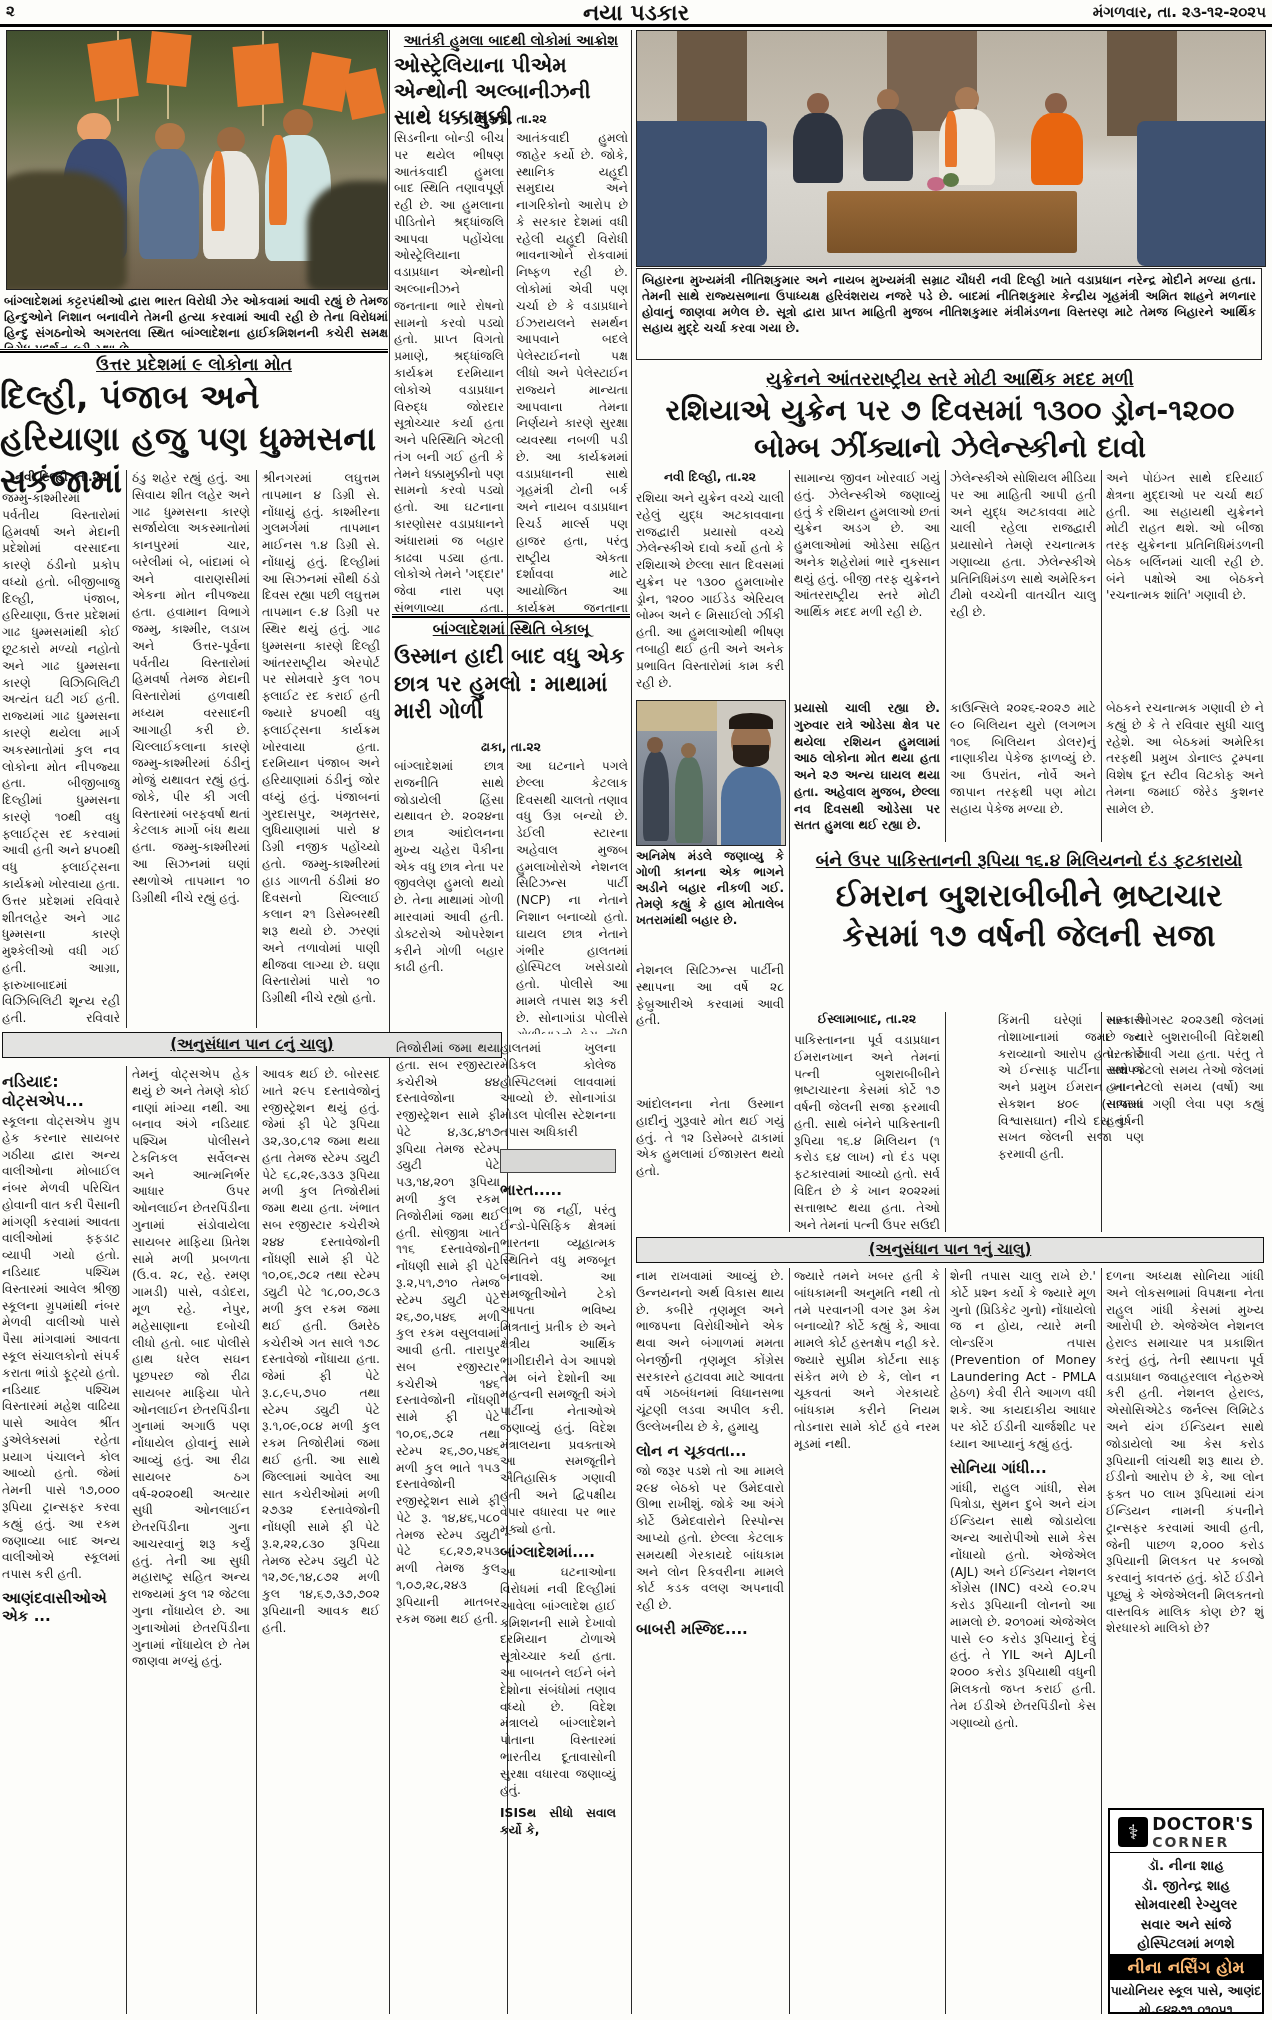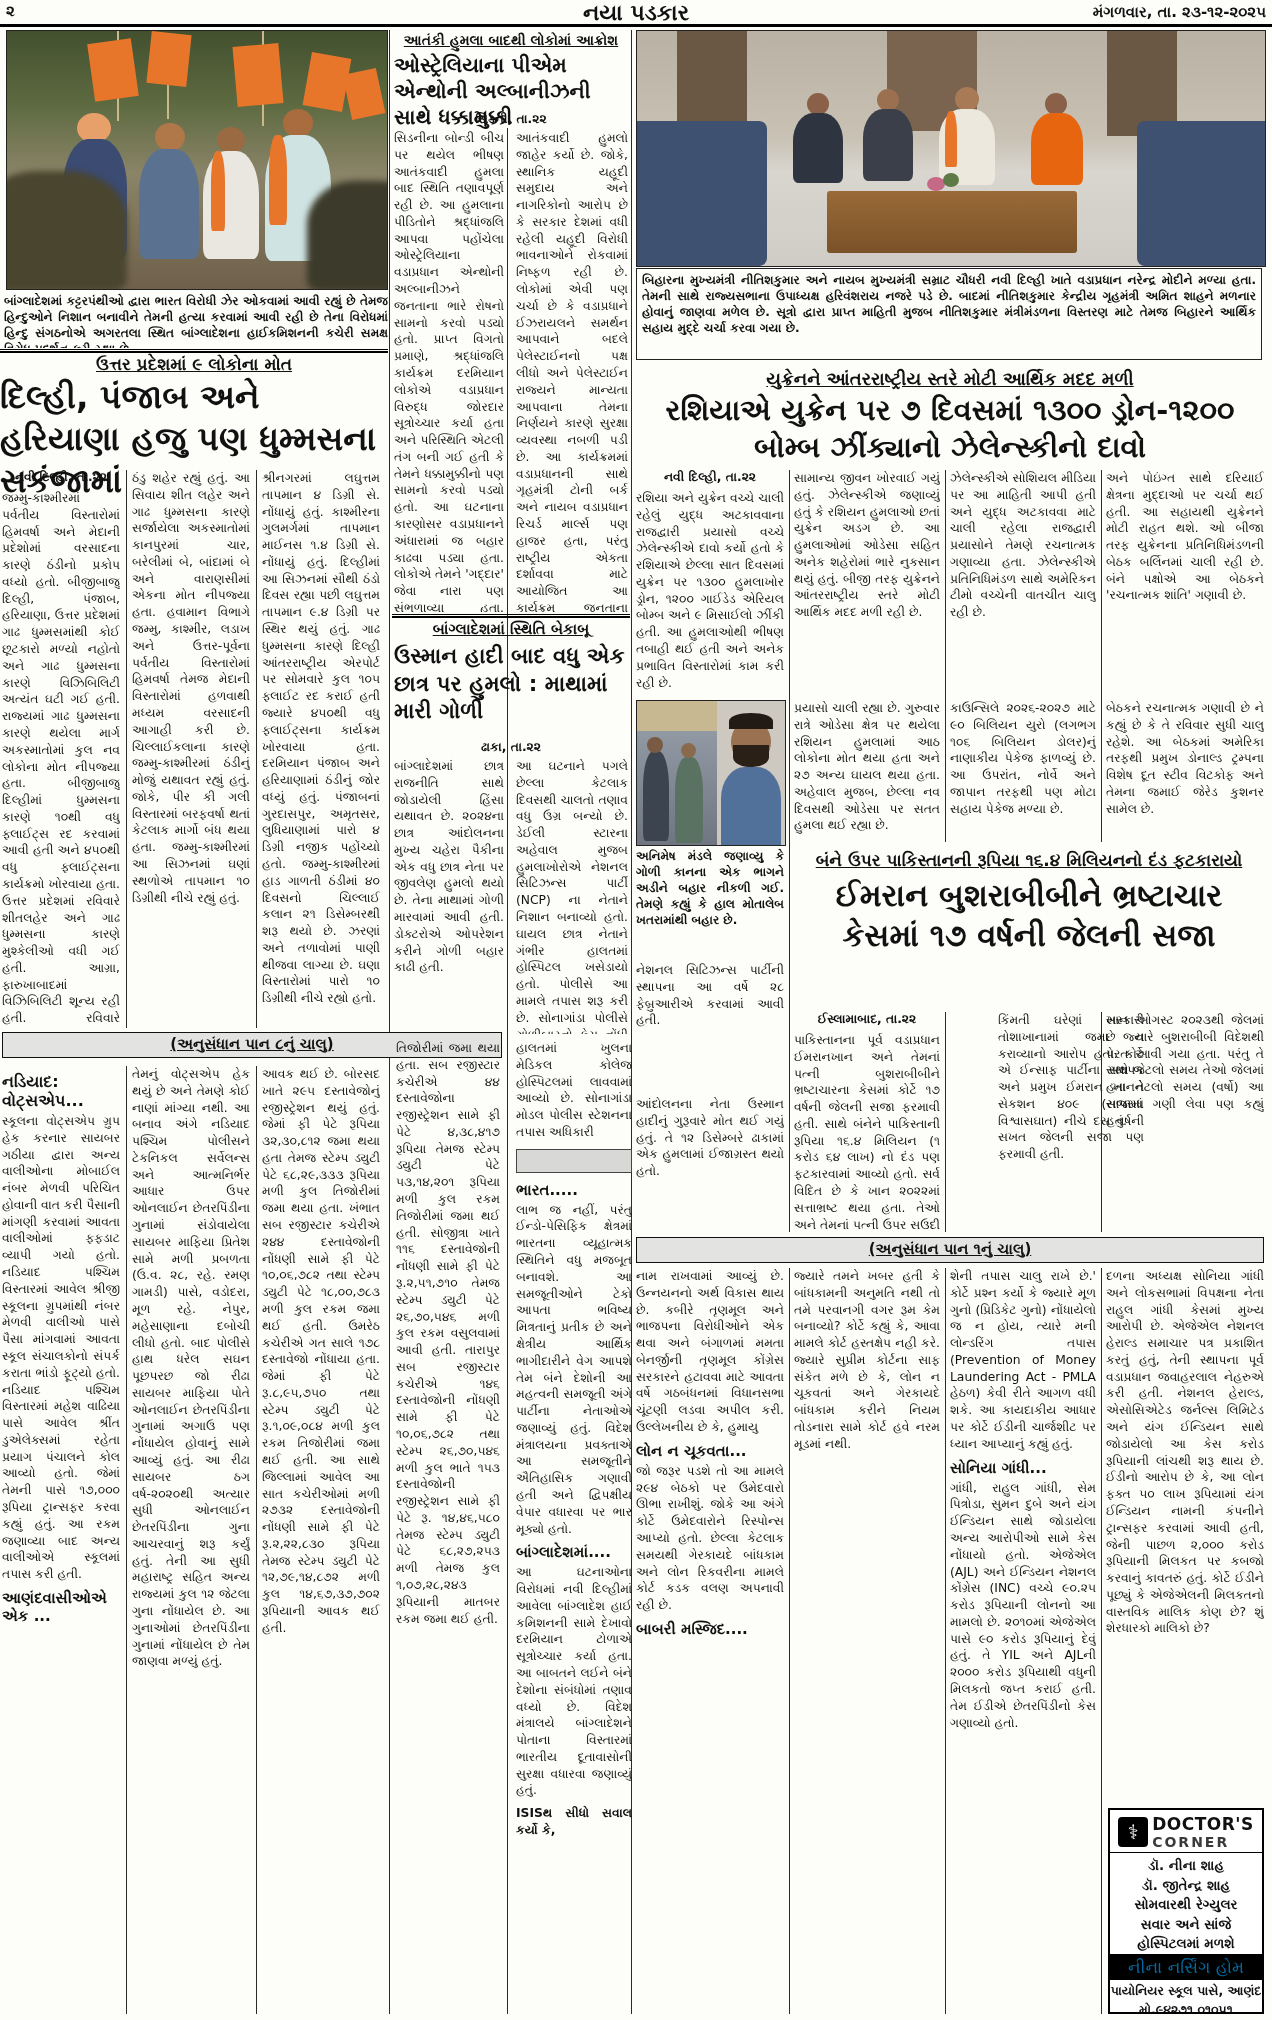--- a/index.html
+++ b/index.html
@@ -19,21 +19,21 @@
           font-weight:bold;font-size:15px;text-align:center;line-height:23px;overflow:hidden;text-decoration:underline;}
   .subhead{font-weight:bold;font-size:15px;margin:6px 0 3px 0;}
   .graybar{position:absolute;background:#d8d8d6;border:1px solid #444;box-sizing:border-box;}
   
   .flag{position:absolute;background:#e8762a;}
   .pole{position:absolute;width:2px;background:#c9b98a;}
   .head{position:absolute;border-radius:50%;}
   .blob{position:absolute;border-radius:40% 40% 10% 10%;}
   .sofa{position:absolute;background:#3e5170;border-radius:8px;}
   .adbox{position:absolute;border:2px solid #000;box-sizing:border-box;background:#fff;text-align:center;overflow:hidden;}
-  .adband{background:#000;color:#0369a1;font-weight:normal;font-size:17px;line-height:26px;}
+  .adband{background:#000;color:#fdba74;font-weight:bold;font-size:17px;line-height:26px;}
 </style>
 </head>
 <body>
 
 <div id="page">
 
   <div class="abs" style="left:6px;top:2px;font-size:15px;font-weight:bold;">૨</div>
   <div class="abs" style="left:0;top:0;width:1272px;text-align:center;font-size:22px;font-weight:bold;">નયા પડકાર</div>
   <div class="abs" style="right:6px;top:3px;font-size:15px;font-weight:bold;">મંગળવાર, તા. ૨૩-૧૨-૨૦૨૫</div>
   <div class="hrule" style="left:0;top:24px;width:1272px;"></div>
@@ -114,21 +114,21 @@
 
   <div class="abs kicker" style="left:636px;top:368px;width:628px;font-size:18px;">યુક્રેનને આંતરરાષ્ટ્રીય સ્તરે મોટી આર્થિક મદદ મળી</div>
   <div class="abs headline" style="left:636px;top:392px;width:628px;height:76px;font-size:29px;text-align:center;">રશિયાએ યુક્રેન પર ૭ દિવસમાં ૧૩૦૦ ડ્રોન-૧૨૦૦ બોમ્બ ઝીંક્યાનો ઝેલેન્સ્કીનો દાવો</div>
   <div class="abs" style="left:636px;top:470px;width:148px;">
     <div class="dateline">નવી દિલ્હી, તા.૨૨</div>
   </div>
   <div class="abs body" style="left:636px;top:490px;width:148px;height:206px;">રશિયા અને યુક્રેન વચ્ચે ચાલી રહેલું યુદ્ધ અટકાવવાના રાજદ્વારી પ્રયાસો વચ્ચે ઝેલેન્સ્કીએ દાવો કર્યો હતો કે રશિયાએ છેલ્લા સાત દિવસમાં યુક્રેન પર ૧૩૦૦ હુમલાખોર ડ્રોન, ૧૨૦૦ ગાઈડેડ એરિયલ બોમ્બ અને ૯ મિસાઈલો ઝીંકી હતી. આ હુમલાઓથી ભીષણ તબાહી થઈ હતી અને અનેક પ્રભાવિત વિસ્તારોમાં કામ કરી રહી છે.</div>
   <div class="abs body" style="left:794px;top:470px;width:146px;height:226px;">સામાન્ય જીવન ખોરવાઈ ગયું હતું. ઝેલેન્સ્કીએ જણાવ્યું હતું કે રશિયન હુમલાઓ છતાં યુક્રેન અડગ છે. આ હુમલાઓમાં ઓડેસા સહિત અનેક શહેરોમાં ભારે નુકસાન થયું હતું. બીજી તરફ યુક્રેનને આંતરરાષ્ટ્રીય સ્તરે મોટી આર્થિક મદદ મળી રહી છે.</div>
   <div class="abs body" style="left:950px;top:470px;width:146px;height:226px;">ઝેલેન્સ્કીએ સોશિયલ મીડિયા પર આ માહિતી આપી હતી અને યુદ્ધ અટકાવવા માટે ચાલી રહેલા રાજદ્વારી પ્રયાસોને તેમણે રચનાત્મક ગણાવ્યા હતા. ઝેલેન્સ્કીએ પ્રતિનિધિમંડળ સાથે અમેરિકન ટીમો વચ્ચેની વાતચીત ચાલુ રહી છે.</div>
   <div class="abs body" style="left:1106px;top:470px;width:158px;height:226px;">અને પોઇંગ્ત સાથે દરિયાઈ ક્ષેત્રના મુદ્દાઓ પર ચર્ચા થઈ હતી. આ સહાયથી યુક્રેનને મોટી રાહત થશે. ઓ બીજા તરફ યુક્રેનના પ્રતિનિધિમંડળની બેઠક બર્લિનમાં ચાલી રહી છે. બંને પક્ષોએ આ બેઠકને 'રચનાત્મક શાંતિ' ગણાવી છે.</div>
-  <div class="abs body" style="left:794px;top:700px;width:146px;height:142px;">પ્રયાસો ચાલી રહ્યા છે. ગુરુવાર રાત્રે ઓડેસા ક્ષેત્ર પર થયેલા રશિયન હુમલામાં આઠ લોકોના મોત થયા હતા અને ૨૭ અન્ય ઘાયલ થયા હતા. અહેવાલ મુજબ, છેલ્લા નવ દિવસથી ઓડેસા પર સતત હુમલા થઈ રહ્યા છે.</div>
+  <div class="abs body" style="left:794px;top:700px;width:146px;height:142px;font-weight:bold;">પ્રયાસો ચાલી રહ્યા છે. ગુરુવાર રાત્રે ઓડેસા ક્ષેત્ર પર થયેલા રશિયન હુમલામાં આઠ લોકોના મોત થયા હતા અને ૨૭ અન્ય ઘાયલ થયા હતા. અહેવાલ મુજબ, છેલ્લા નવ દિવસથી ઓડેસા પર સતત હુમલા થઈ રહ્યા છે.</div>
   <div class="abs body" style="left:950px;top:700px;width:146px;height:142px;">કાઉન્સિલે ૨૦૨૬-૨૦૨૭ માટે ૯૦ બિલિયન યુરો (લગભગ ૧૦૬ બિલિયન ડોલર)નું નાણાકીય પેકેજ ફાળવ્યું છે. આ ઉપરાંત, નોર્વે અને જાપાન તરફથી પણ મોટા સહાય પેકેજ મળ્યા છે.</div>
   <div class="abs body" style="left:1106px;top:700px;width:158px;height:142px;">બેઠકને રચનાત્મક ગણાવી છે ને કહ્યું છે કે તે રવિવાર સુધી ચાલુ રહેશે. આ બેઠકમાં અમેરિકા તરફથી પ્રમુખ ડોનાલ્ડ ટ્રમ્પના વિશેષ દૂત સ્ટીવ વિટકોફ અને તેમના જમાઈ જેરેડ કુશનર સામેલ છે.</div>
   <div class="vrule" style="left:789px;top:470px;height:762px;"></div>
   <div class="vrule" style="left:945px;top:470px;height:372px;"></div>
   <div class="vrule" style="left:1101px;top:470px;height:372px;"></div>
 
   <div class="photo" style="left:636px;top:700px;width:148px;height:144px;">
     <div class="abs" style="left:0;top:0;width:80px;height:144px;background:linear-gradient(180deg,#9aa2ac,#6f7682);">
       <div class="blob" style="left:6px;top:50px;width:26px;height:90px;background:#3c4450;"></div>
       <div class="head" style="left:10px;top:36px;width:16px;height:16px;background:#7a5a42;"></div>
@@ -163,21 +163,21 @@
     <div class="subhead" style="font-size:16px;">નડિયાદ: વોટ્સએપ...</div>
     <div class="body">સ્કૂલના વોટ્સએપ ગ્રુપ હેક કરનાર સાયબર ગઠીયા દ્વારા અન્ય વાલીઓના મોબાઈલ નંબર મેળવી પરિચિત હોવાની વાત કરી પૈસાની માંગણી કરવામાં આવતા વાલીઓમાં ફફડાટ વ્યાપી ગયો હતો. નડિયાદ પશ્ચિમ વિસ્તારમાં આવેલ શ્રીજી સ્કૂલના ગ્રુપમાંથી નંબર મેળવી વાલીઓ પાસે પૈસા માંગવામાં આવતા સ્કૂલ સંચાલકોનો સંપર્ક કરાતા ભાંડો ફૂટ્યો હતો. નડિયાદ પશ્ચિમ વિસ્તારમાં મહેશ વાઢિયા પાસે આવેલ શ્રીંત ડુએલેક્સમાં રહેતા પ્રયાગ પંચાલને કોલ આવ્યો હતો. જેમાં તેમની પાસે ૧૭,૦૦૦ રૂપિયા ટ્રાન્સફર કરવા કહ્યું હતું. આ રકમ જણાવ્યા બાદ અન્ય વાલીઓએ સ્કૂલમાં તપાસ કરી હતી.</div>
     <div class="subhead">આણંદવાસીઓએ એક ...</div>
   </div>
   <div class="abs body" style="left:132px;top:1066px;width:118px;height:948px;">તેમનું વોટ્સએપ હેક થયું છે અને તેમણે કોઈ નાણાં માંગ્યા નથી. આ બનાવ અંગે નડિયાદ પશ્ચિમ પોલીસને ટેકનિકલ સર્વેલન્સ અને આત્મનિર્ભર આધાર ઉપર ઓનલાઈન છેતરપિંડીના ગુનામાં સંડોવાયેલા સાયબર માફિયા પ્રિતેશ સામે મળી પ્રબળતા (ઉ.વ. ૨૮, રહે. રમણ ગામડી) પાસે, વડોદરા, મૂળ રહે. નેપુર, મહેસાણાના દબોચી લીધો હતો. બાદ પોલીસે હાથ ધરેલ સઘન પૂછપરછ જો રીઢા સાયબર માફિયા પોતે ઓનલાઈન છેતરપિંડીના ગુનામાં અગાઉ પણ નોંધાયેલ હોવાનું સામે આવ્યું હતું. આ રીઢા સાયબર ઠગ વર્ષ-૨૦૨૦થી અત્યાર સુધી ઓનલાઈન છેતરપિંડીના ગુના આચરવાનું શરૂ કર્યું હતું. તેની આ સુધી મહારાષ્ટ્ર સહિત અન્ય રાજ્યમાં કુલ ૧૨ જેટલા ગુના નોંધાયેલ છે. આ ગુનાઓમાં છેતરપિંડીના ગુનામાં નોંધાયેલ છે તેમ જાણવા મળ્યું હતું.</div>
   <div class="abs body" style="left:262px;top:1066px;width:118px;height:948px;">આવક થઈ છે. બોરસદ ખાતે ૨૯૫ દસ્તાવેજોનું રજીસ્ટ્રેશન થયું હતું. જેમાં ફી પેટે રૂપિયા ૩૨,૩૦,૮૧૨ જમા થયા હતા તેમજ સ્ટેમ્પ ડ્યુટી પેટે ૬૮,૨૯,૩૩૩ રૂપિયા મળી કુલ તિજોરીમાં જમા થયા હતા. ખંભાત સબ રજીસ્ટાર કચેરીએ ૨૪૪ દસ્તાવેજોની નોંધણી સામે ફી પેટે ૧૦,૦૬,૭૮૨ તથા સ્ટેમ્પ ડ્યુટી પેટે ૧૮,૦૦,૭૮૩ મળી કુલ રકમ જમા થઈ હતી. ઉમરેઠ કચેરીએ ગત સાલે ૧૭૮ દસ્તાવેજો નોંધાયા હતા. જેમાં ફી પેટે રૂ.૮,૯૫,૭૫૦ તથા સ્ટેમ્પ ડ્યુટી પેટે રૂ.૧,૦૯,૦૮૪ મળી કુલ રકમ તિજોરીમાં જમા થઈ હતી. આ સાથે જિલ્લામાં આવેલ આ સાત કચેરીઓમાં મળી ૨૭૩૨ દસ્તાવેજોની નોંધણી સામે ફી પેટે રૂ.૨,૨૨,૮૩૦ રૂપિયા તેમજ સ્ટેમ્પ ડ્યુટી પેટે ૧૨,૭૯,૧૪,૮૭૨ મળી કુલ ૧૪,૬૭,૩૭,૭૦૨ રૂપિયાની આવક થઈ હતી.</div>
   <div class="abs body" style="left:396px;top:1040px;width:104px;height:974px;">તિજોરીમાં જમા થયા હતા. સબ રજીસ્ટાર કચેરીએ ૪૪ દસ્તાવેજોના રજીસ્ટ્રેશન સામે ફી પેટે ૪,૩૮,૪૧૭ રૂપિયા તેમજ સ્ટેમ્પ ડ્યુટી પેટે ૫૩,૧૪,૨૦૧ રૂપિયા મળી કુલ રકમ તિજોરીમાં જમા થઈ હતી. સોજીત્રા ખાતે ૧૧૬ દસ્તાવેજોની નોંધણી સામે ફી પેટે રૂ.૨,૫૧,૭૧૦ તેમજ સ્ટેમ્પ ડ્યુટી પેટે ૨૬,૭૦,૫૪૬ મળી કુલ રકમ વસુલવામાં આવી હતી. તારાપુર સબ રજીસ્ટાર કચેરીએ ૧૪૬ દસ્તાવેજોની નોંધણી સામે ફી પેટે ૧૦,૦૬,૭૮૨ તથા સ્ટેમ્પ ૨૬,૭૦,૫૪૬ મળી કુલ ભાતે ૧૫૩ દસ્તાવેજોની રજીસ્ટ્રેશન સામે ફી પેટે રૂ. ૧૪,૪૬,૫૮૦ તેમજ સ્ટેમ્પ ડ્યુટી પેટે ૬૮,૨૭,૨૫૩ મળી તેમજ કુલ ૧,૦૭,૨૮,૨૪૩ રૂપિયાની માતબર રકમ જમા થઈ હતી.</div>
   <div class="vrule" style="left:126px;top:1066px;height:948px;"></div>
   <div class="vrule" style="left:256px;top:1066px;height:948px;"></div>
 
-  <div class="abs" style="left:516px;top:1040px;width:116px;height:974px;overflow:hidden;">
+  <div class="abs" style="left:500px;top:1040px;width:116px;height:974px;overflow:hidden;">
     <div class="body">હાલતમાં ખુલના મેડિકલ કોલેજ હોસ્પિટલમાં લાવવામાં આવ્યો છે. સોનાગાંડા મોડલ પોલીસ સ્ટેશનના તપાસ અધિકારી</div>
     <div class="graybar" style="position:relative;width:100%;height:24px;margin:8px 0;"></div>
     <div class="subhead">ભારત.....</div>
     <div class="body">લાભ જ નહીં, પરંતુ ઈન્ડો-પેસિફિક ક્ષેત્રમાં ભારતના વ્યૂહાત્મક સ્થિતિને વધુ મજબૂત બનાવશે. આ સમજૂતીઓને ટેકો આપતા ભવિષ્ય મિત્રતાનું પ્રતીક છે અને ક્ષેત્રીય આર્થિક ભાગીદારીને વેગ આપશે તેમ બંને દેશોની આ મહત્વની સમજૂતી અંગે પાર્ટીના નેતાઓએ જણાવ્યું હતું. વિદેશ મંત્રાલયના પ્રવક્તાએ આ સમજૂતીને ઐતિહાસિક ગણાવી હતી અને દ્વિપક્ષીય વેપાર વધારવા પર ભાર મૂક્યો હતો.</div>
     <div class="subhead">બાંગ્લાદેશમાં....</div>
     <div class="body">આ ઘટનાઓના વિરોધમાં નવી દિલ્હીમાં આવેલા બાંગ્લાદેશ હાઈ કમિશનની સામે દેખાવો દરમિયાન ટોળાએ સૂત્રોચ્ચાર કર્યા હતા. આ બાબતને લઈને બંને દેશોના સંબંધોમાં તણાવ વધ્યો છે. વિદેશ મંત્રાલયે બાંગ્લાદેશને પોતાના વિસ્તારમાં ભારતીય દૂતાવાસોની સુરક્ષા વધારવા જણાવ્યું હતું.</div>
     <div class="body" style="font-weight:bold;margin-top:6px;">ISISથ સીધો સવાલ કર્યો કે,</div>
   </div>
 
   <div class="banner" style="left:636px;top:1237px;width:628px;height:26px;">(અનુસંધાન પાન ૧નું ચાલુ)</div>

